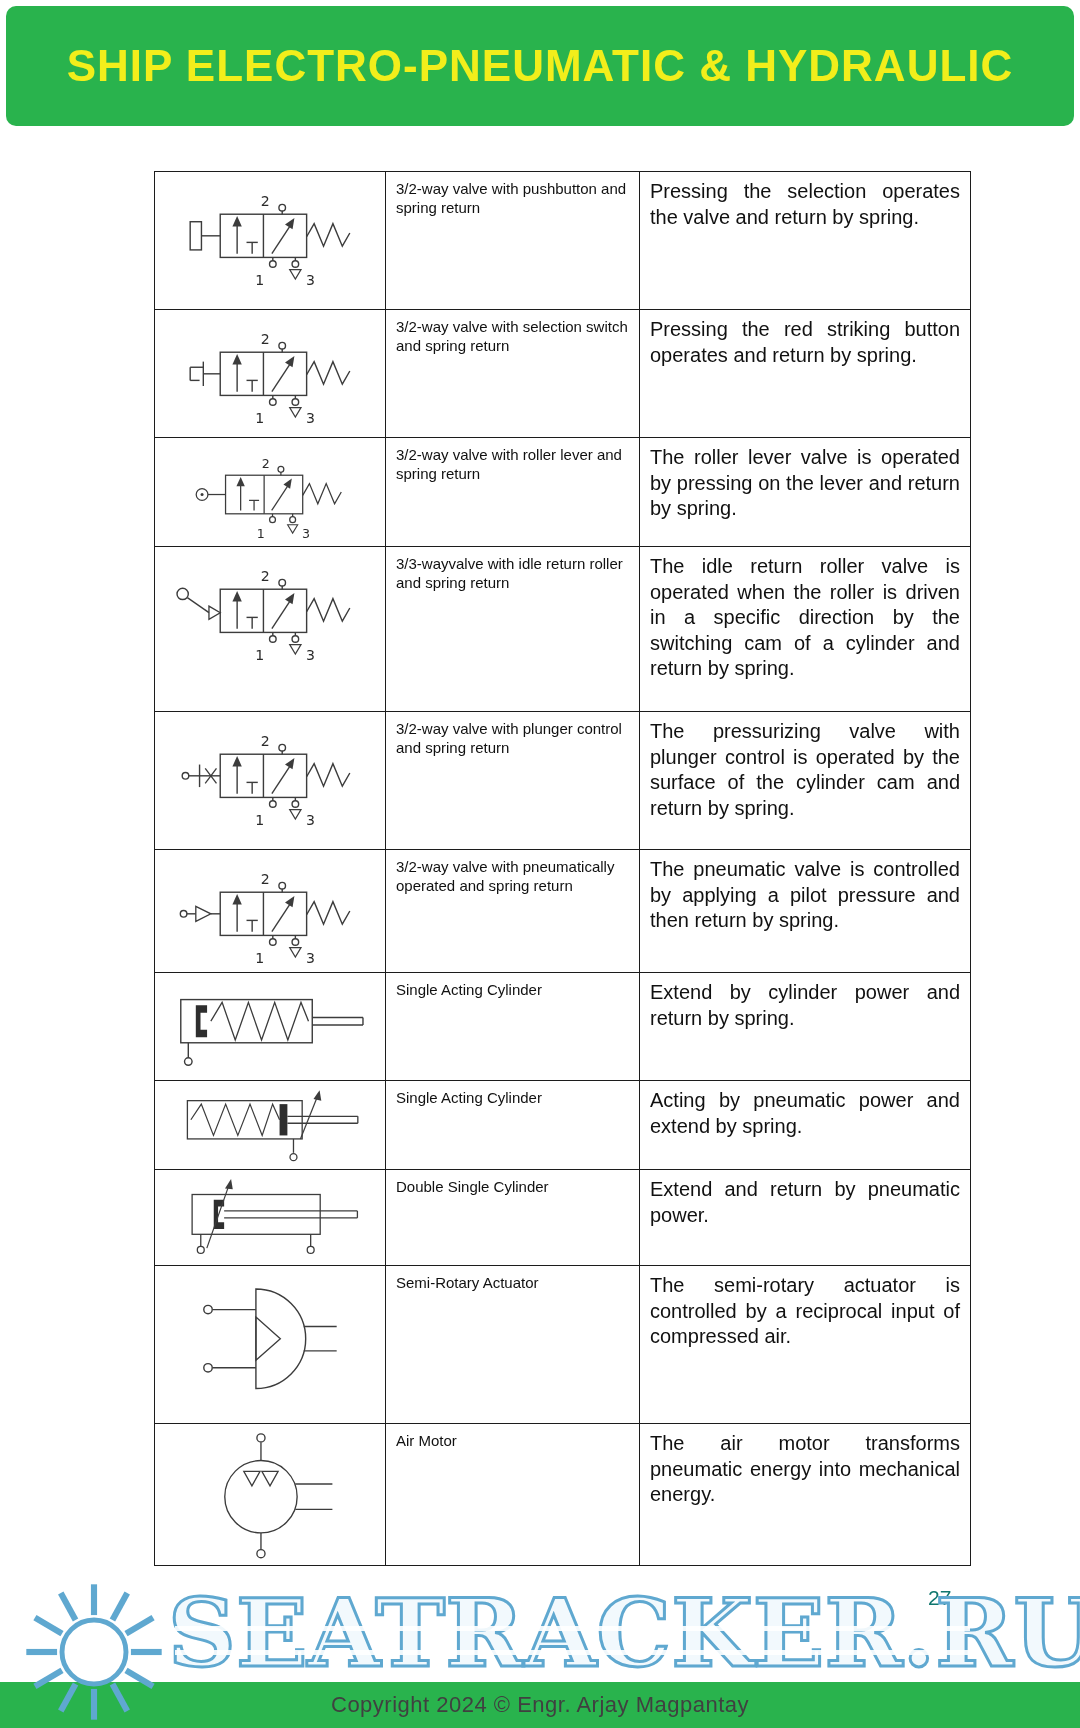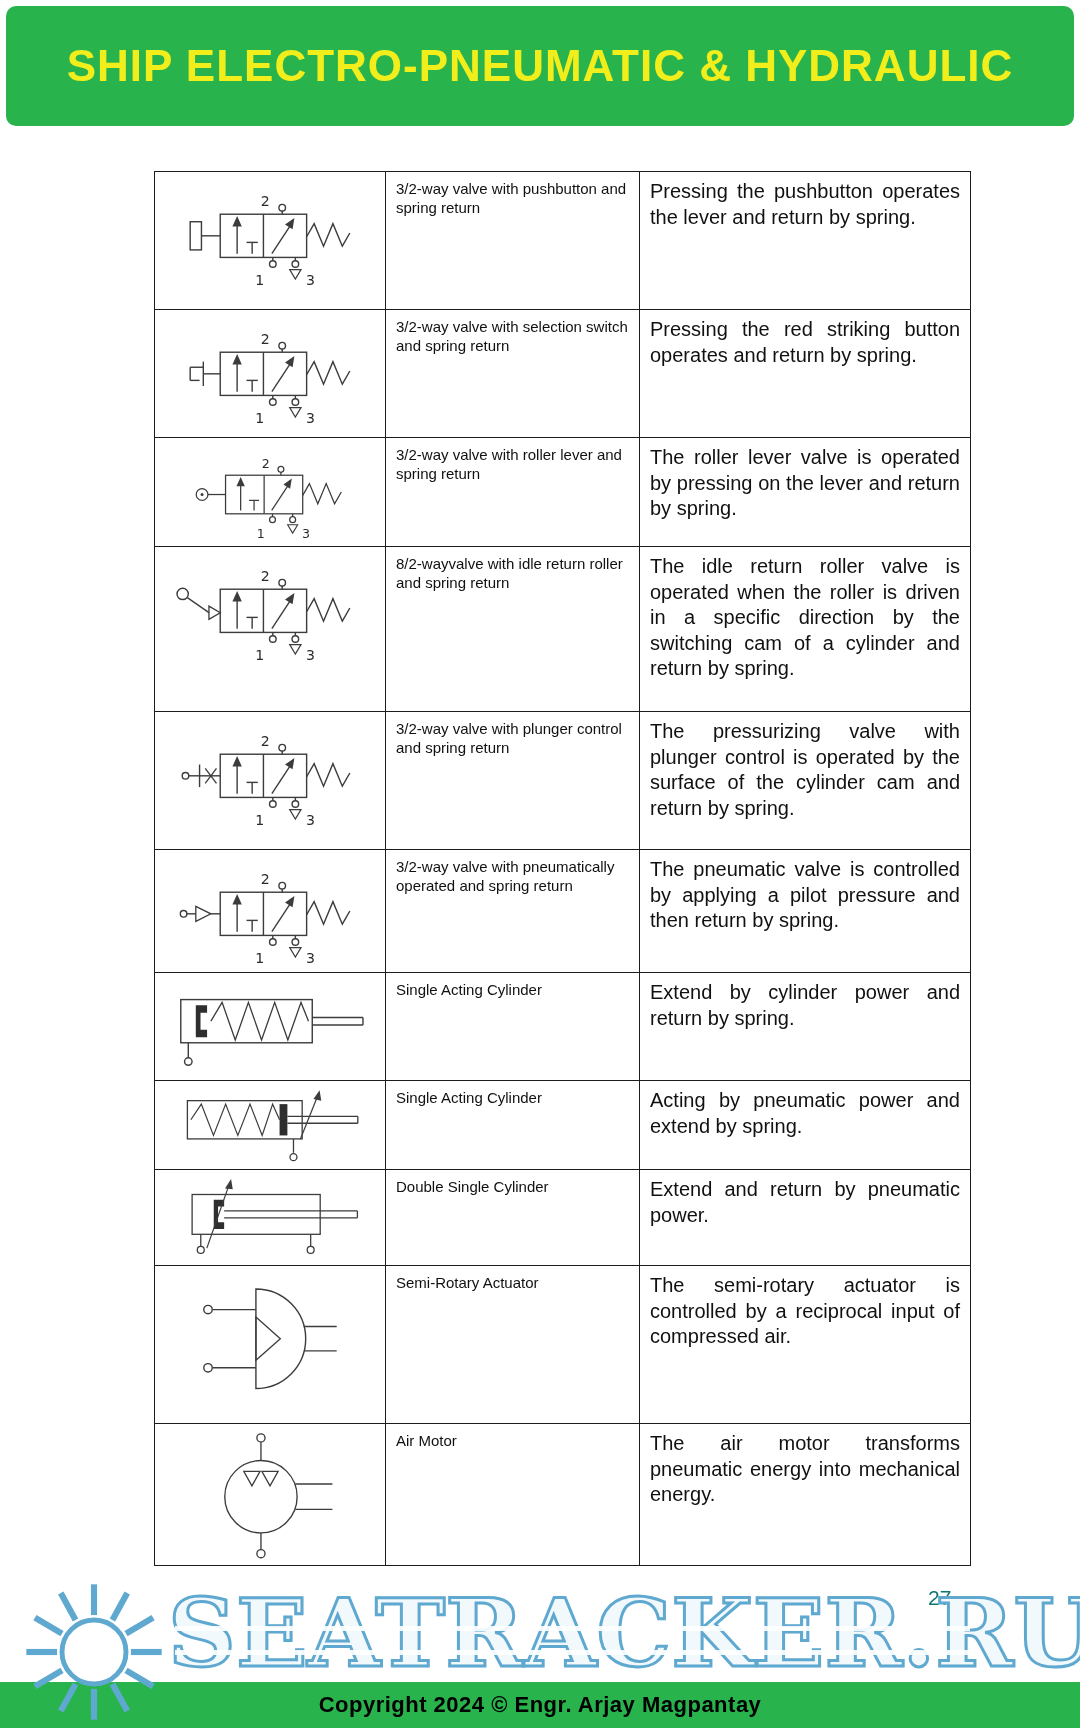--- a/index.html
+++ b/index.html
@@ -41,21 +41,21 @@
     font-size:94px; line-height:1; letter-spacing:0px;
     color:#f2f9fd; -webkit-text-stroke:3px #5fa8d0; white-space:nowrap;
   }
   .stripe { position:absolute; left:175px; width:795px; height:5px; background:#ffffff; opacity:0.9; }
   .stripe.s1 { top:62px; } .stripe.s2 { top:86px; }
   .footer {
     position:absolute; top:1682px; left:0; width:1080px; height:46px;
     background:#29b34d; z-index:2;
     display:flex; align-items:center; justify-content:center;
   }
-  .footer span { color:#000000; font-size:22px; font-weight:bold; letter-spacing:0.5px; }
+  .footer span { color:#404040; font-size:22px; font-weight:normal; letter-spacing:0.5px; }
 </style>
 </head>
 <body>
 
 <div class="page">
 
   <svg width="0" height="0" style="position:absolute" aria-hidden="true">
     <defs>
       <g id="vbody">
         <rect x="62" y="42" width="92" height="46" fill="none" stroke="#3c3c3c" stroke-width="1.5"></rect>
@@ -90,21 +90,21 @@
           <svg class="symbol" viewBox="0 0 230 124" width="216" height="118">
             <use href="#vbody"></use>
             <rect x="30" y="50" width="12" height="30" fill="none" stroke="#3c3c3c" stroke-width="1.5"></rect>
             <line x1="42" y1="65" x2="62" y2="65" stroke="#3c3c3c" stroke-width="1.5"></line>
             <text x="110" y="33">2</text>
             <text x="104" y="117">1</text>
             <text x="158" y="117">3</text>
           </svg>
         </td>
         <td class="nm">3/2-way valve with pushbutton and spring return</td>
-        <td class="ds">Pressing the pushbutton operates the lever and return by spring.</td>
+        <td class="ds">Pressing the selection operates the valve and return by spring.</td>
       </tr>
 
       <tr style="height:128px">
         <td class="sym">
           <svg class="symbol" viewBox="0 0 230 124" width="216" height="118">
             <use href="#vbody"></use>
             <line x1="44" y1="65" x2="62" y2="65" stroke="#3c3c3c" stroke-width="1.5"></line>
             <line x1="44" y1="52" x2="44" y2="78" stroke="#3c3c3c" stroke-width="1.5"></line>
             <line x1="30" y1="58" x2="44" y2="58" stroke="#3c3c3c" stroke-width="1.5"></line>
             <line x1="30" y1="58" x2="30" y2="72" stroke="#3c3c3c" stroke-width="1.5"></line>
@@ -139,21 +139,21 @@
           <svg class="symbol" viewBox="0 0 230 124" width="216" height="118">
             <use href="#vbody"></use>
             <circle cx="22" cy="47" r="6" fill="none" stroke="#3c3c3c" stroke-width="1.5"></circle>
             <line x1="27" y1="51" x2="50" y2="67" stroke="#3c3c3c" stroke-width="1.5"></line>
             <polygon points="50,60 62,67 50,74" fill="none" stroke="#3c3c3c" stroke-width="1.4"></polygon>
             <text x="110" y="33">2</text>
             <text x="104" y="117">1</text>
             <text x="158" y="117">3</text>
           </svg>
         </td>
-        <td class="nm">8/2-wayvalve with idle return roller and spring return</td>
+        <td class="nm">3/3-wayvalve with idle return roller and spring return</td>
         <td class="ds">The idle return roller valve is operated when the roller is driven in a specific direction by the switching cam of a cylinder and return by spring.</td>
       </tr>
 
       <tr style="height:138px">
         <td class="sym">
           <svg class="symbol" viewBox="0 0 230 124" width="216" height="118">
             <use href="#vbody"></use>
             <circle cx="25" cy="65" r="3.5" fill="none" stroke="#3c3c3c" stroke-width="1.5"></circle>
             <line x1="28.5" y1="65" x2="40" y2="65" stroke="#3c3c3c" stroke-width="1.5"></line>
             <line x1="40" y1="53" x2="40" y2="77" stroke="#3c3c3c" stroke-width="1.5"></line>

